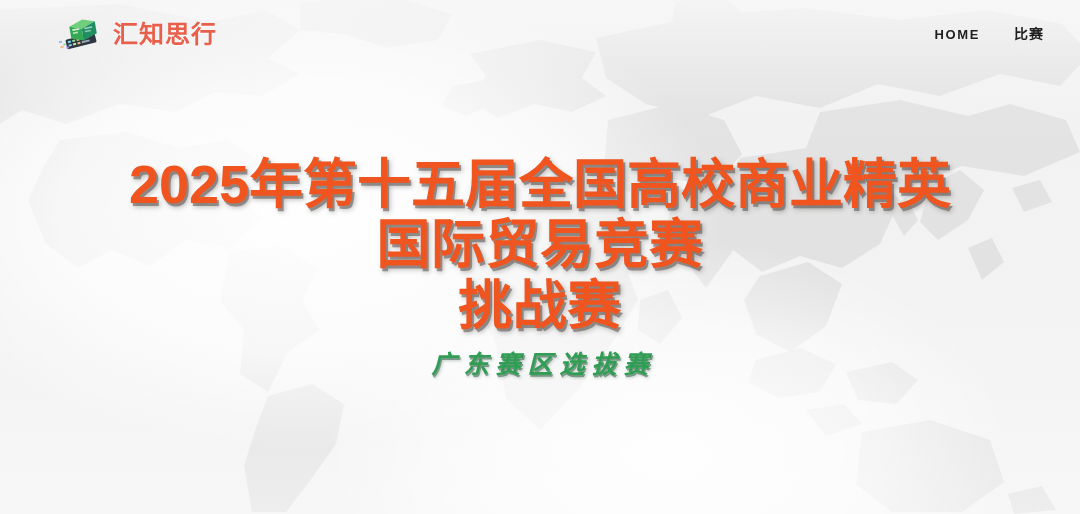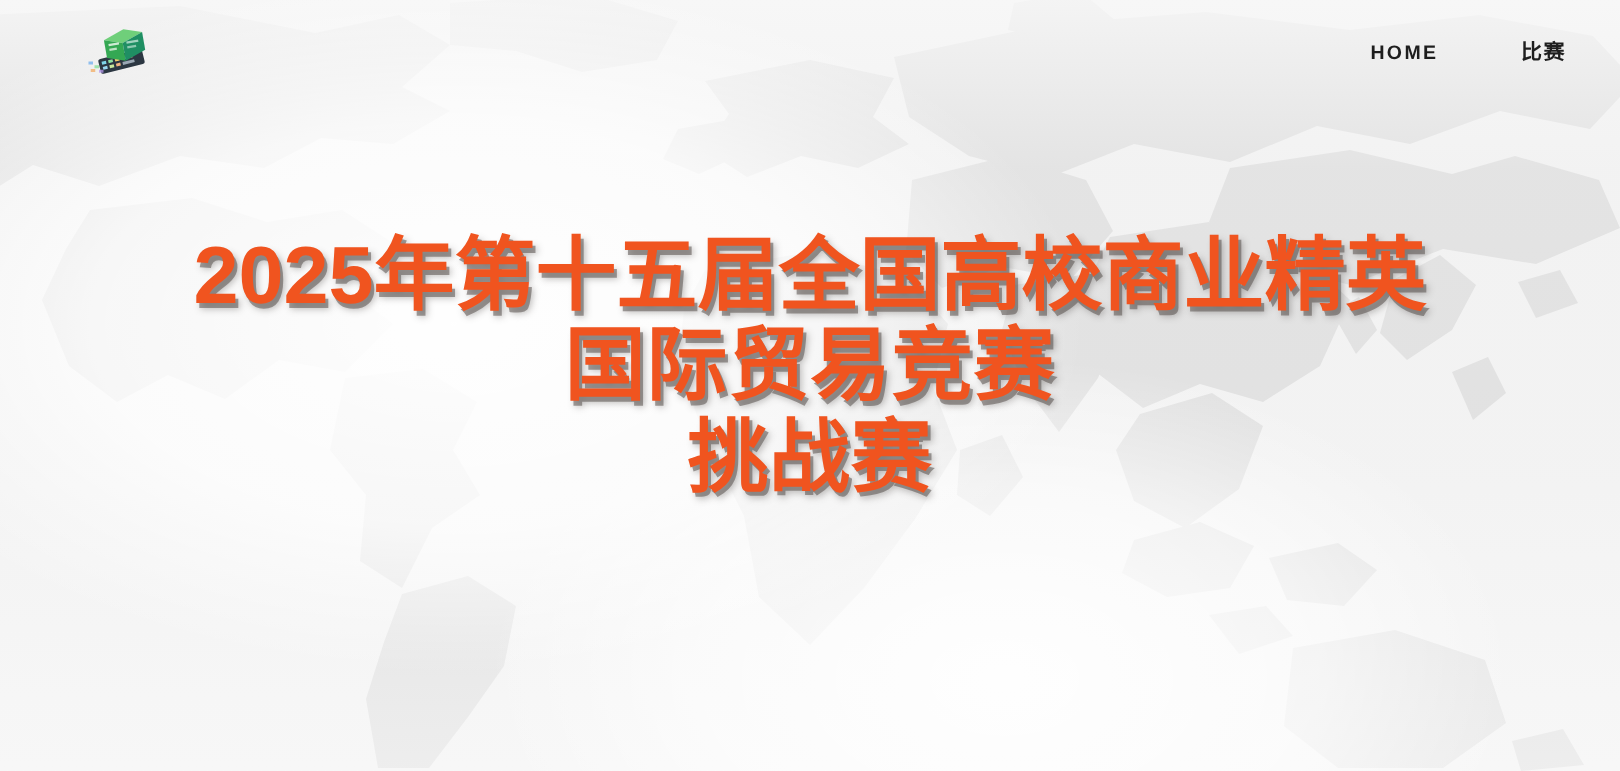--- a/index.html
+++ b/index.html
@@ -89,21 +89,20 @@
     gap: 34px;
   }
   .nav-link {
     font-size: 13px;
     font-weight: 700;
     color: #1e1e1e;
     letter-spacing: 1.6px;
     text-decoration: none;
     line-height: 1;
     white-space: nowrap;
-    margin-left: 21px;
   }
   .nav-link.cn { letter-spacing: 1px; font-size: 14px; }
 
   
   .content {
     position: absolute;
     inset: 0;
     z-index: 4;
     padding-top: 118px;
     text-align: center;
@@ -237,32 +236,34 @@
           </g>
 
           <g>
             <rect x="1" y="24" width="3" height="2" fill="#7fb6ef" opacity="0.85"></rect>
             <rect x="5" y="26.5" width="3" height="2" fill="#8fe0a0" opacity="0.85"></rect>
             <rect x="2.5" y="29" width="3" height="2" fill="#f2b06b" opacity="0.8"></rect>
             <rect x="8" y="29.5" width="3" height="2" fill="#b79bef" opacity="0.75"></rect>
           </g>
         </svg>
       </span>
+      <span class="brand-name">汇知思行</span>
     </div>
 
     <nav class="nav">
       <a class="nav-link" href="#">HOME</a>
       <a class="nav-link cn" href="#">比赛</a>
     </nav>
   </div>
 
   <div class="content">
 
     <h1 class="title-main">
       <span class="ln ln1">2025年第十五届全国高校商业精英</span>
       <span class="ln ln3">国际贸易竞赛</span>
       <span class="ln ln2">挑战赛</span>
     </h1>
 
 
+    <div class="subtitle-region">广东赛区选拔赛</div>
   </div>
 
 </div>
 
 </body></html>

